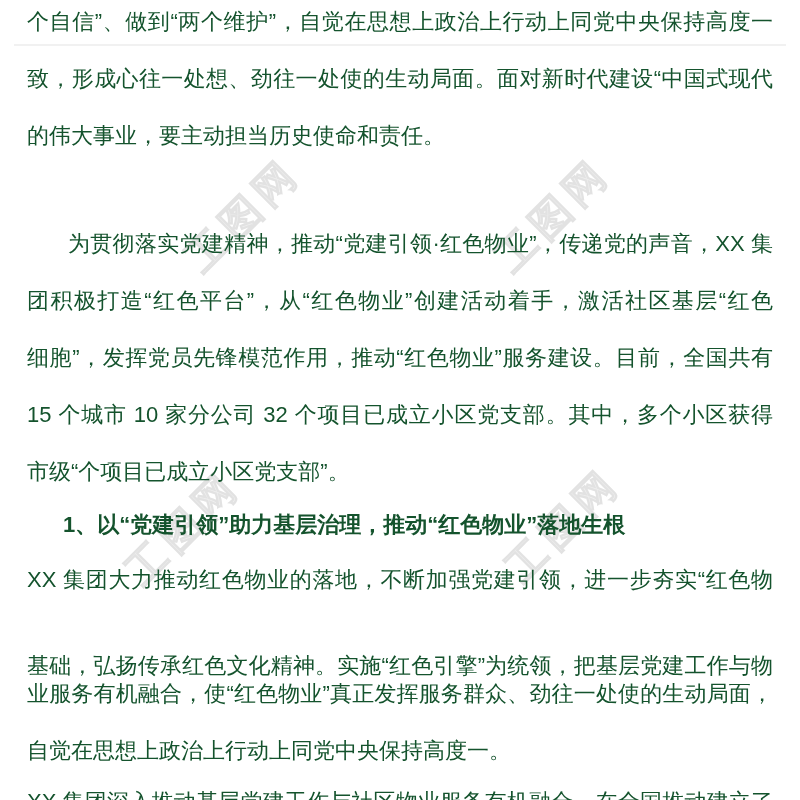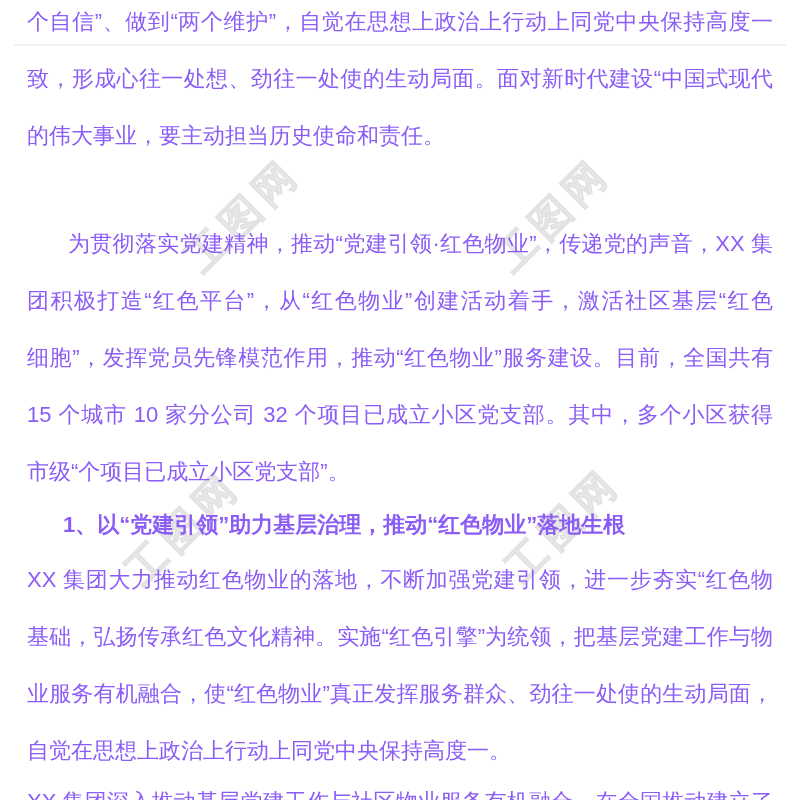--- a/index.html
+++ b/index.html
@@ -40,21 +40,21 @@
   }
   .line {
     position: absolute;
     z-index: 2;
     left: 27px;
     width: 746px;
     height: 30px;
     overflow: hidden;
     font-size: 22px;
     line-height: 27px;
-    color: #8b5cf6;
+    color: #14532d;
     text-align: justify;
     text-align-last: justify;
   }
   .line.end {
     text-align-last: left;
   }
   .line.heading {
     font-weight: 700;
     text-align-last: left;
     margin-left: 36px;
@@ -81,19 +81,19 @@
 
   <div class="line end" style="top:122px">的伟大事业，要主动担当历史使命和责任。</div>
   <div class="line" style="top:344px">细胞”，发挥党员先锋模范作用，推动“红色物业”服务建设。目前，全国共有</div>
   <div class="line" style="top:287px">团积极打造“红色平台”，从“红色物业”创建活动着手，激活社区基层“红色</div>
   <div class="line" style="top:401px">15 个城市 10 家分公司 32 个项目已成立小区党支部。其中，多个小区获得省、</div>
   <div class="line end" style="top:458px">市级“个项目已成立小区党支部”。</div>
 
   <div class="line heading" style="top:511px">1、以“党建引领”助力基层治理，推动“红色物业”落地生根</div>
 
   <div class="line" style="top:566px">XX 集团大力推动红色物业的落地，不断加强党建引领，进一步夯实“红色物业”</div>
-  <div class="line" style="top:623px">基础，弘扬传承红色文化精神。实施“红色引擎”为统领，把基层党建工作与物</div>
+  <div class="line" style="top:652px">基础，弘扬传承红色文化精神。实施“红色引擎”为统领，把基层党建工作与物</div>
   <div class="line" style="top:680px">业服务有机融合，使“红色物业”真正发挥服务群众、劲往一处使的生动局面，促</div>
   <div class="line end" style="top:737px">自觉在思想上政治上行动上同党中央保持高度一。</div>
 
   <div class="line" style="top:788px">XX 集团深入推动基层党建工作与社区物业服务有机融合，在全国推动建立了多</div>
 
 </div>
 
 </body></html>

